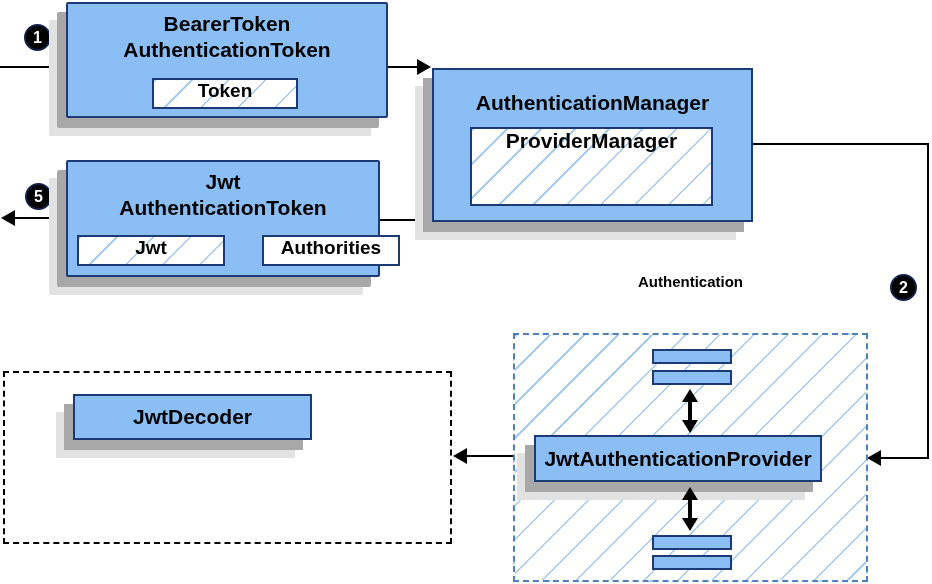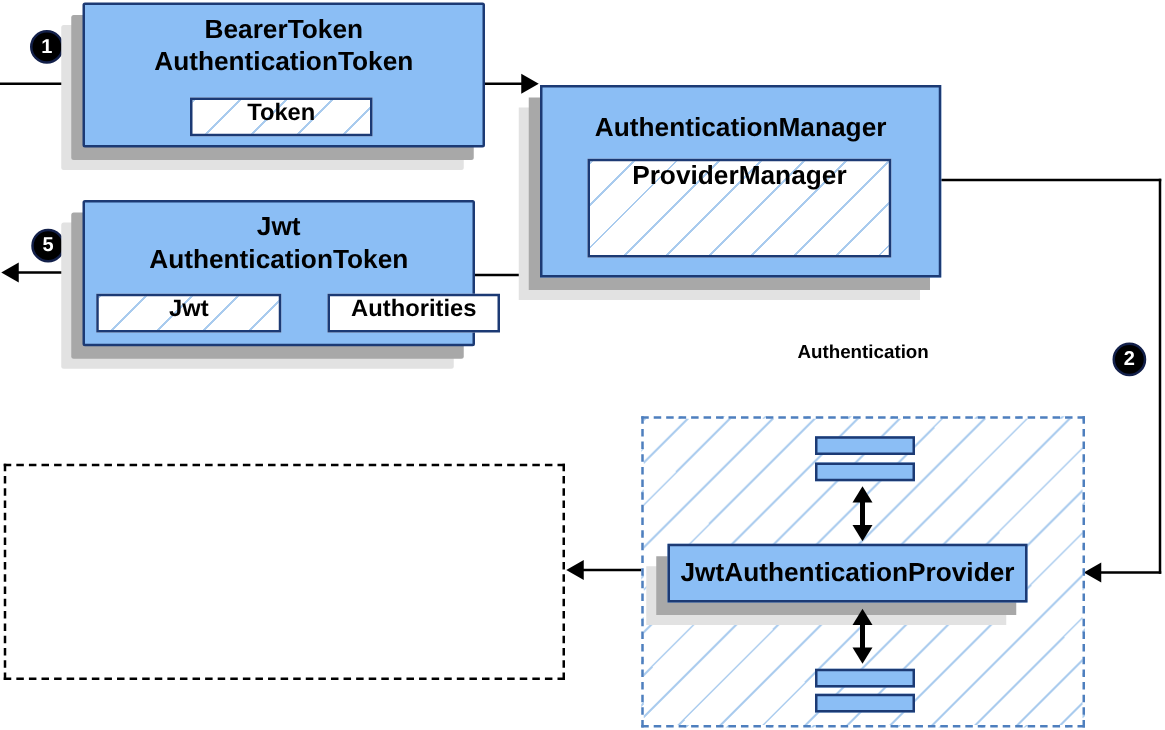--- a/index.html
+++ b/index.html
@@ -133,15 +133,18 @@
 
   <div class="ah-up" style="left:682px;top:487px;"></div>
   <div class="vline" style="left:688px;top:497px;height:24px;width:4px;"></div>
   <div class="ah-down" style="left:682px;top:518px;"></div>
 
   <div class="mini-rect" style="left:652px;top:535px;"></div>
   <div class="mini-rect" style="left:652px;top:555px;"></div>
 
   <div class="dashed-black" style="left:3px;top:371px;width:449px;height:173px;"></div>
 
+  <div class="node flexcenter" style="left:73px;top:394px;width:239px;height:46px;font-size:21px;">
+    <span>JwtDecoder</span>
+  </div>
 
 
 </div>
 
 </body></html>

